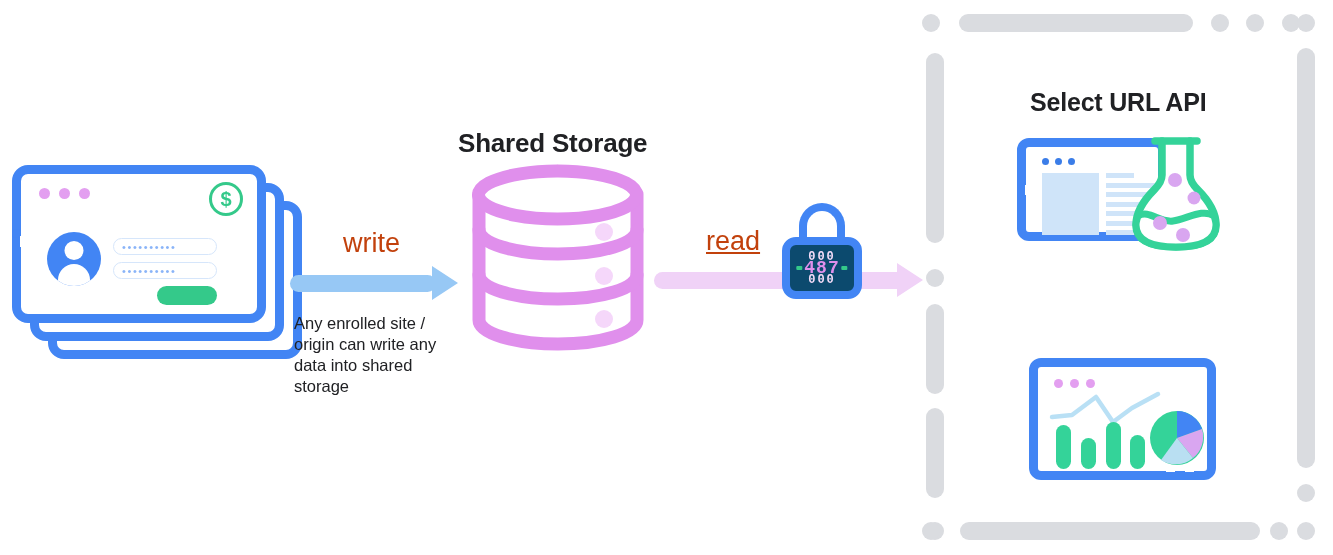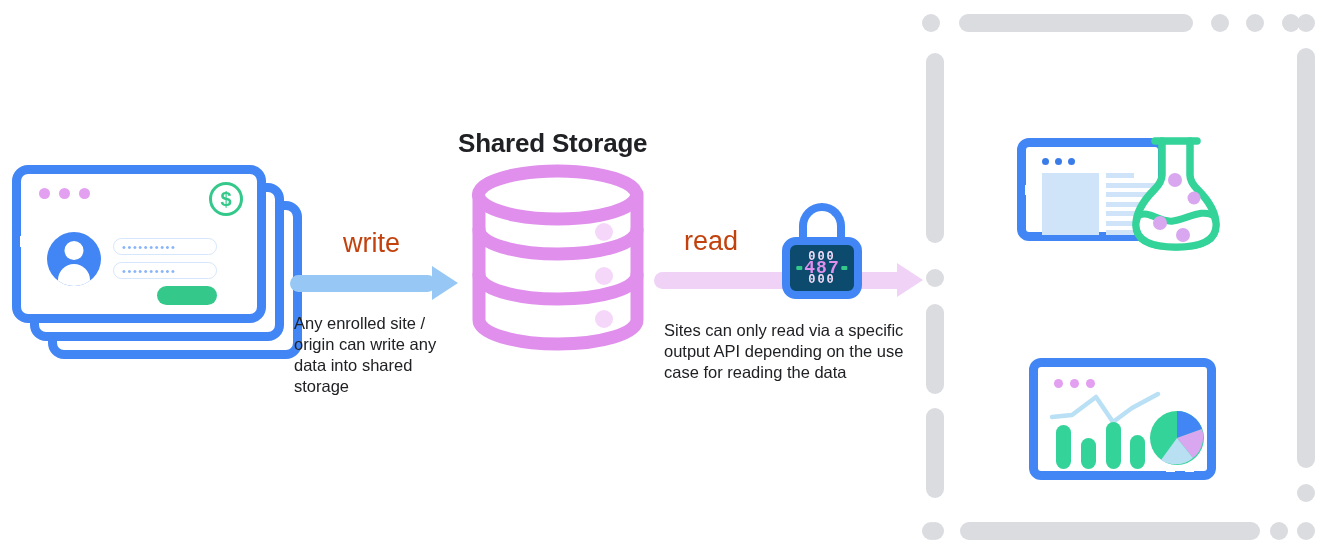--- a/index.html
+++ b/index.html
@@ -171,21 +171,21 @@
   }
   #write-shaft { left: 290px; top: 275px; width: 146px; background: #97c8f5; }
   #write-head  { left: 432px; top: 266px; border-left: 26px solid #97c8f5; }
   #write-caption { left: 294px; top: 313px; width: 175px; }
 
   
   #db-title { left: 458px; top: 128px; font-size: 26px; }
   #db { left: 472px; top: 168px; width: 172px; height: 178px; }
 
   
-  #read-label { left: 684px; top: 226px; }
+  #read-label { left: 706px; top: 226px; text-decoration: underline; }
   #read-shaft { left: 654px; top: 272px; width: 258px; background: #f0d2f7; }
   #read-head  { left: 897px; top: 263px; border-left: 26px solid #f0d2f7; }
   #read-caption { left: 664px; top: 320px; width: 245px; }
 
   
   #lock { left: 782px; top: 203px; width: 80px; height: 96px; }
   .lock-shackle {
     position: absolute;
     left: 17px; top: 0;
     width: 46px; height: 46px;
@@ -337,21 +337,20 @@
 
       <circle cx="132" cy="64" r="9" fill="#f5d7fa"></circle>
       <circle cx="132" cy="108" r="9" fill="#f5d7fa"></circle>
       <circle cx="132" cy="151" r="9" fill="#f5d7fa"></circle>
     </svg>
   </div>
 
   <div id="read-shaft" class="arrow-shaft"></div>
   <div id="read-head" class="arrow-head"></div>
   <div id="read-label" class="abs arrow-label">read</div>
-  <div id="read-caption" class="abs caption">Sites can only read via a specific output API depending on the use case for reading the data</div>
 
   <div id="lock" class="abs">
     <div class="lock-shackle"></div>
     <div class="lock-body">
       <div class="combo-ghost top">000</div>
       <div class="combo-ghost bot">000</div>
       <div class="combo">
         <span class="dash"></span>
         <span class="digits">487</span>
         <span class="dash"></span>
@@ -376,20 +375,21 @@
     <span class="dash-seg" style="left:375px;top:4px;width:18px;height:18px;border-radius:50%;"></span>
     <span class="dash-seg" style="left:375px;top:38px;width:18px;height:420px;"></span>
     <span class="dash-seg" style="left:375px;top:474px;width:18px;height:18px;border-radius:50%;"></span>
     <span class="dash-seg" style="left:375px;top:512px;width:18px;height:18px;border-radius:50%;"></span>
 
     <span class="dash-seg" style="left:0;top:512px;width:18px;height:18px;border-radius:50%;"></span>
     <span class="dash-seg" style="left:38px;top:512px;width:300px;height:18px;"></span>
     <span class="dash-seg" style="left:348px;top:512px;width:18px;height:18px;border-radius:50%;"></span>
   </div>
 
+  <div id="select-url-title" class="abs heading api-title">Select URL API</div>
 
   <div id="select-url-icon" class="abs">
     <div id="su-win" class="win">
       <div class="win-notch-l"></div>
       <div class="win-gap-b1"></div>
       <div class="win-gap-b2"></div>
       <div class="su-dots">
         <i></i>
         <i></i>
         <i></i>

